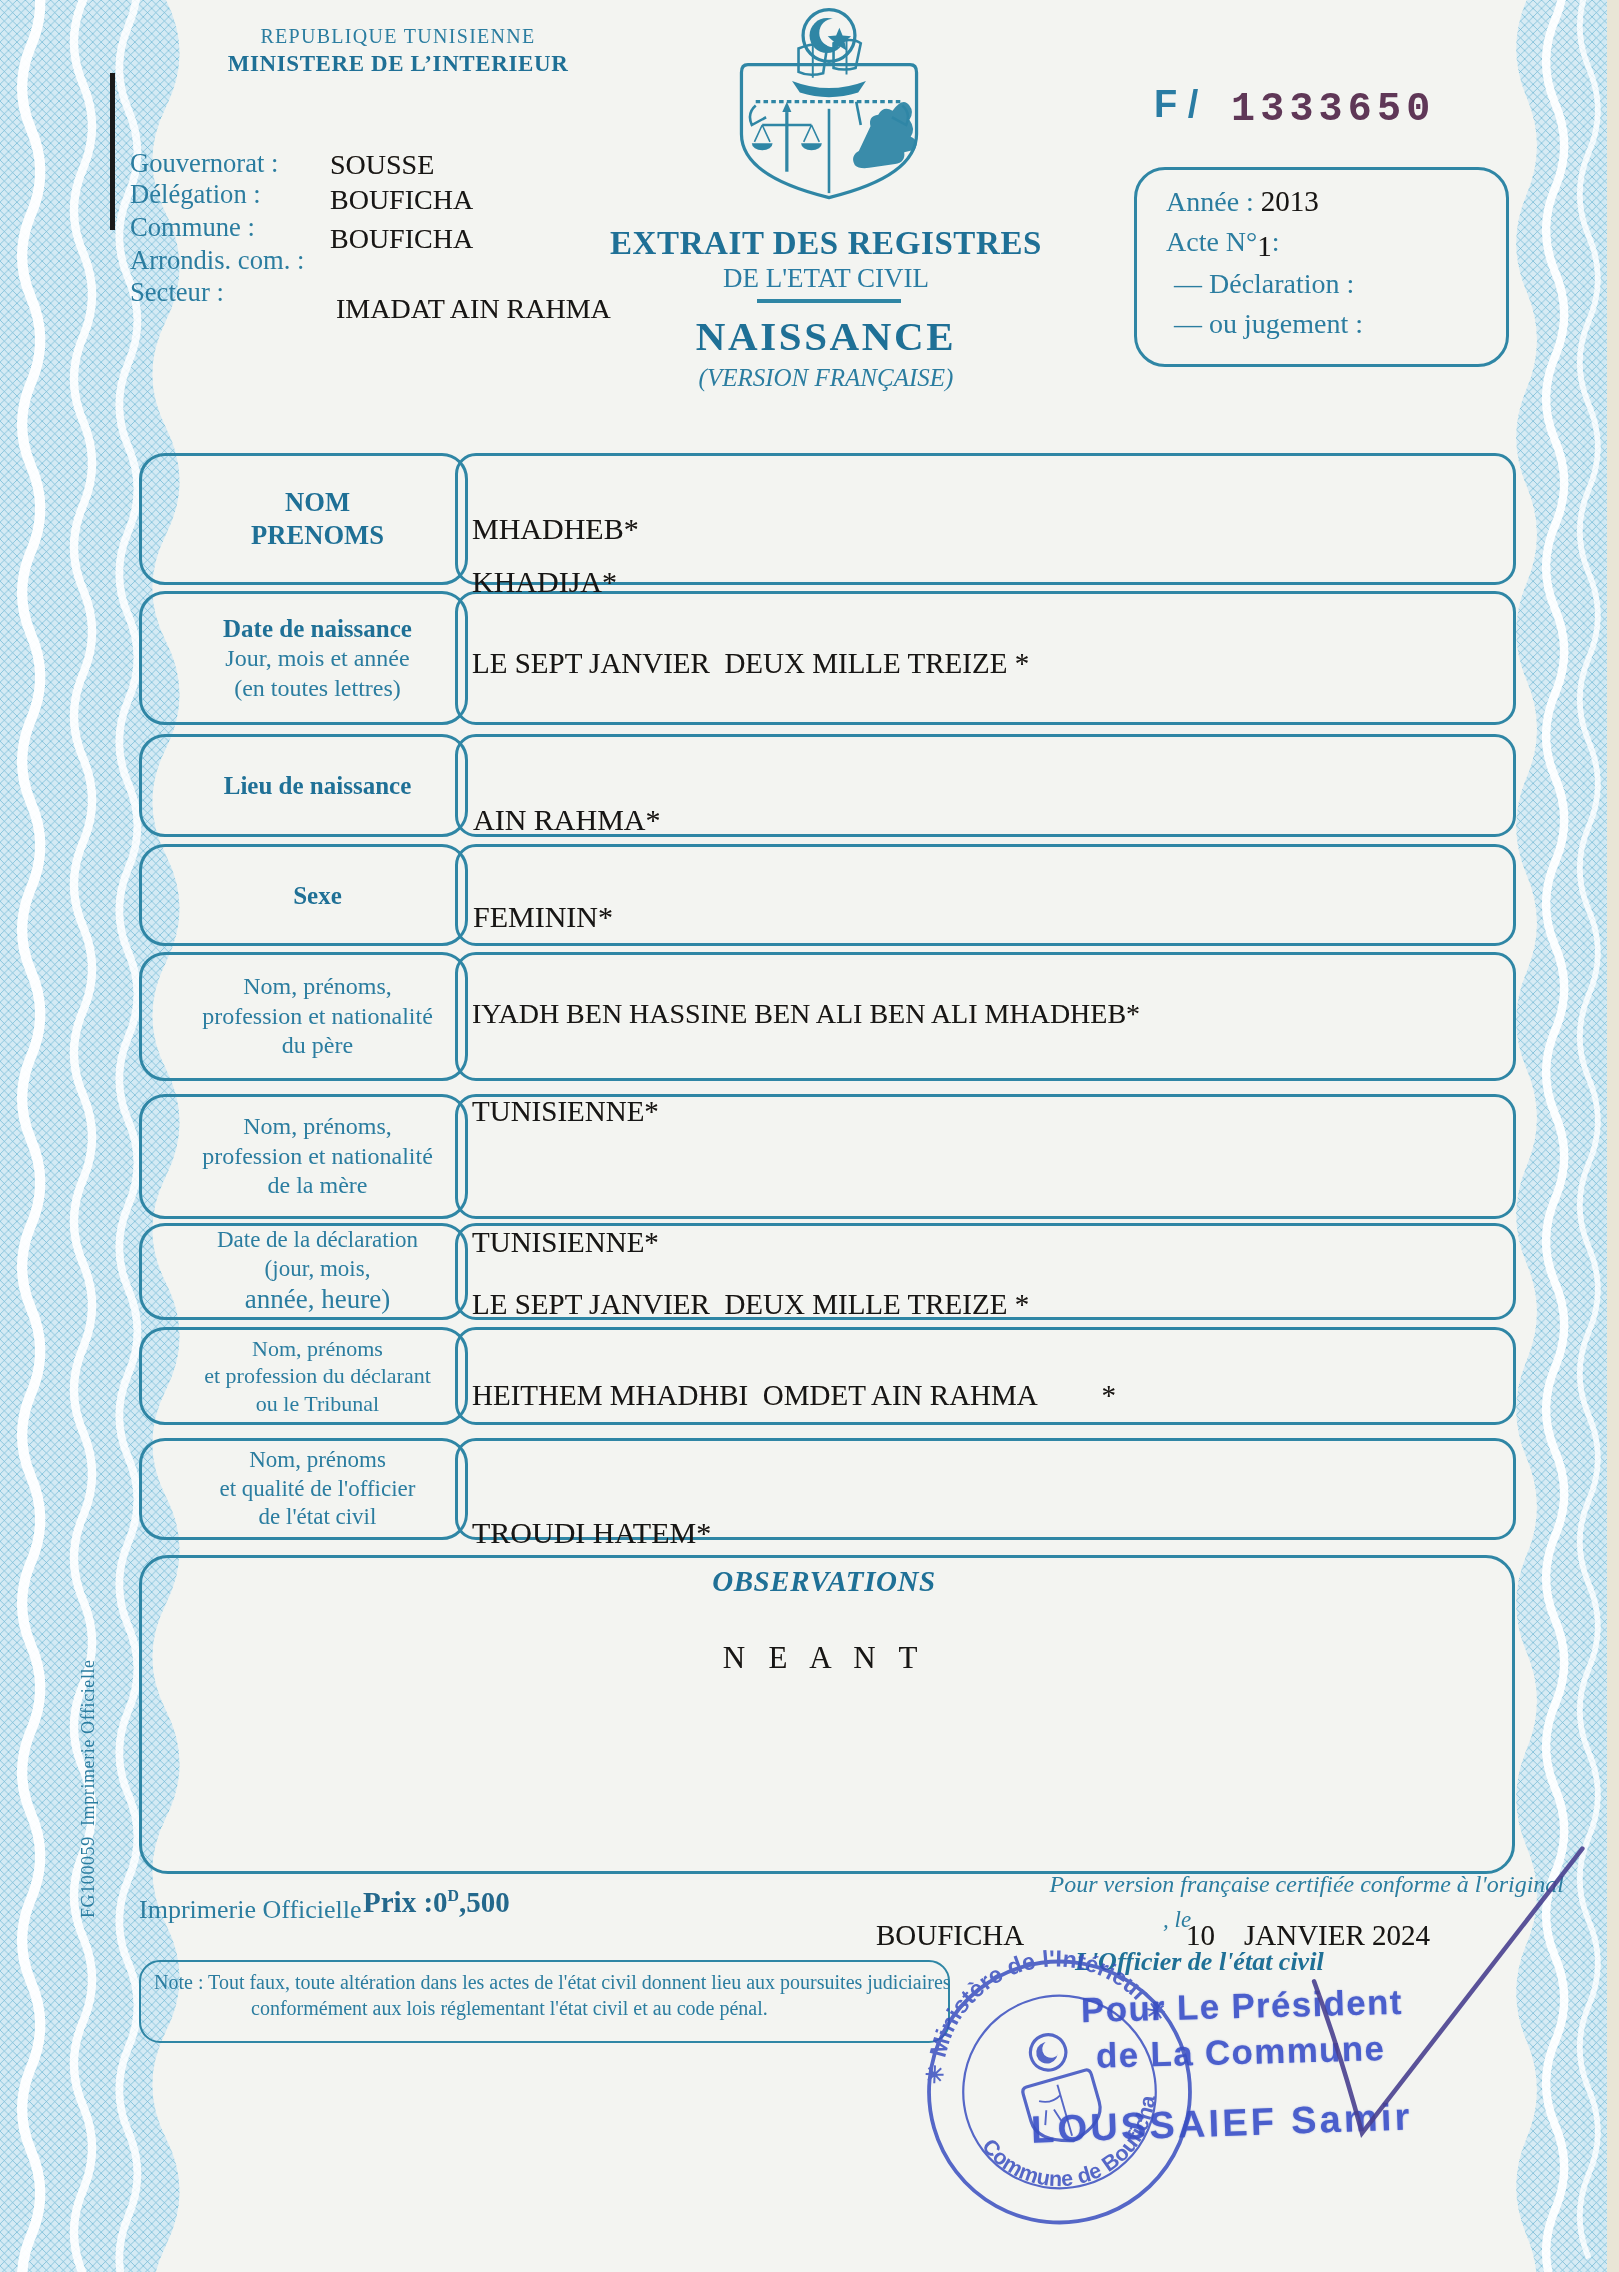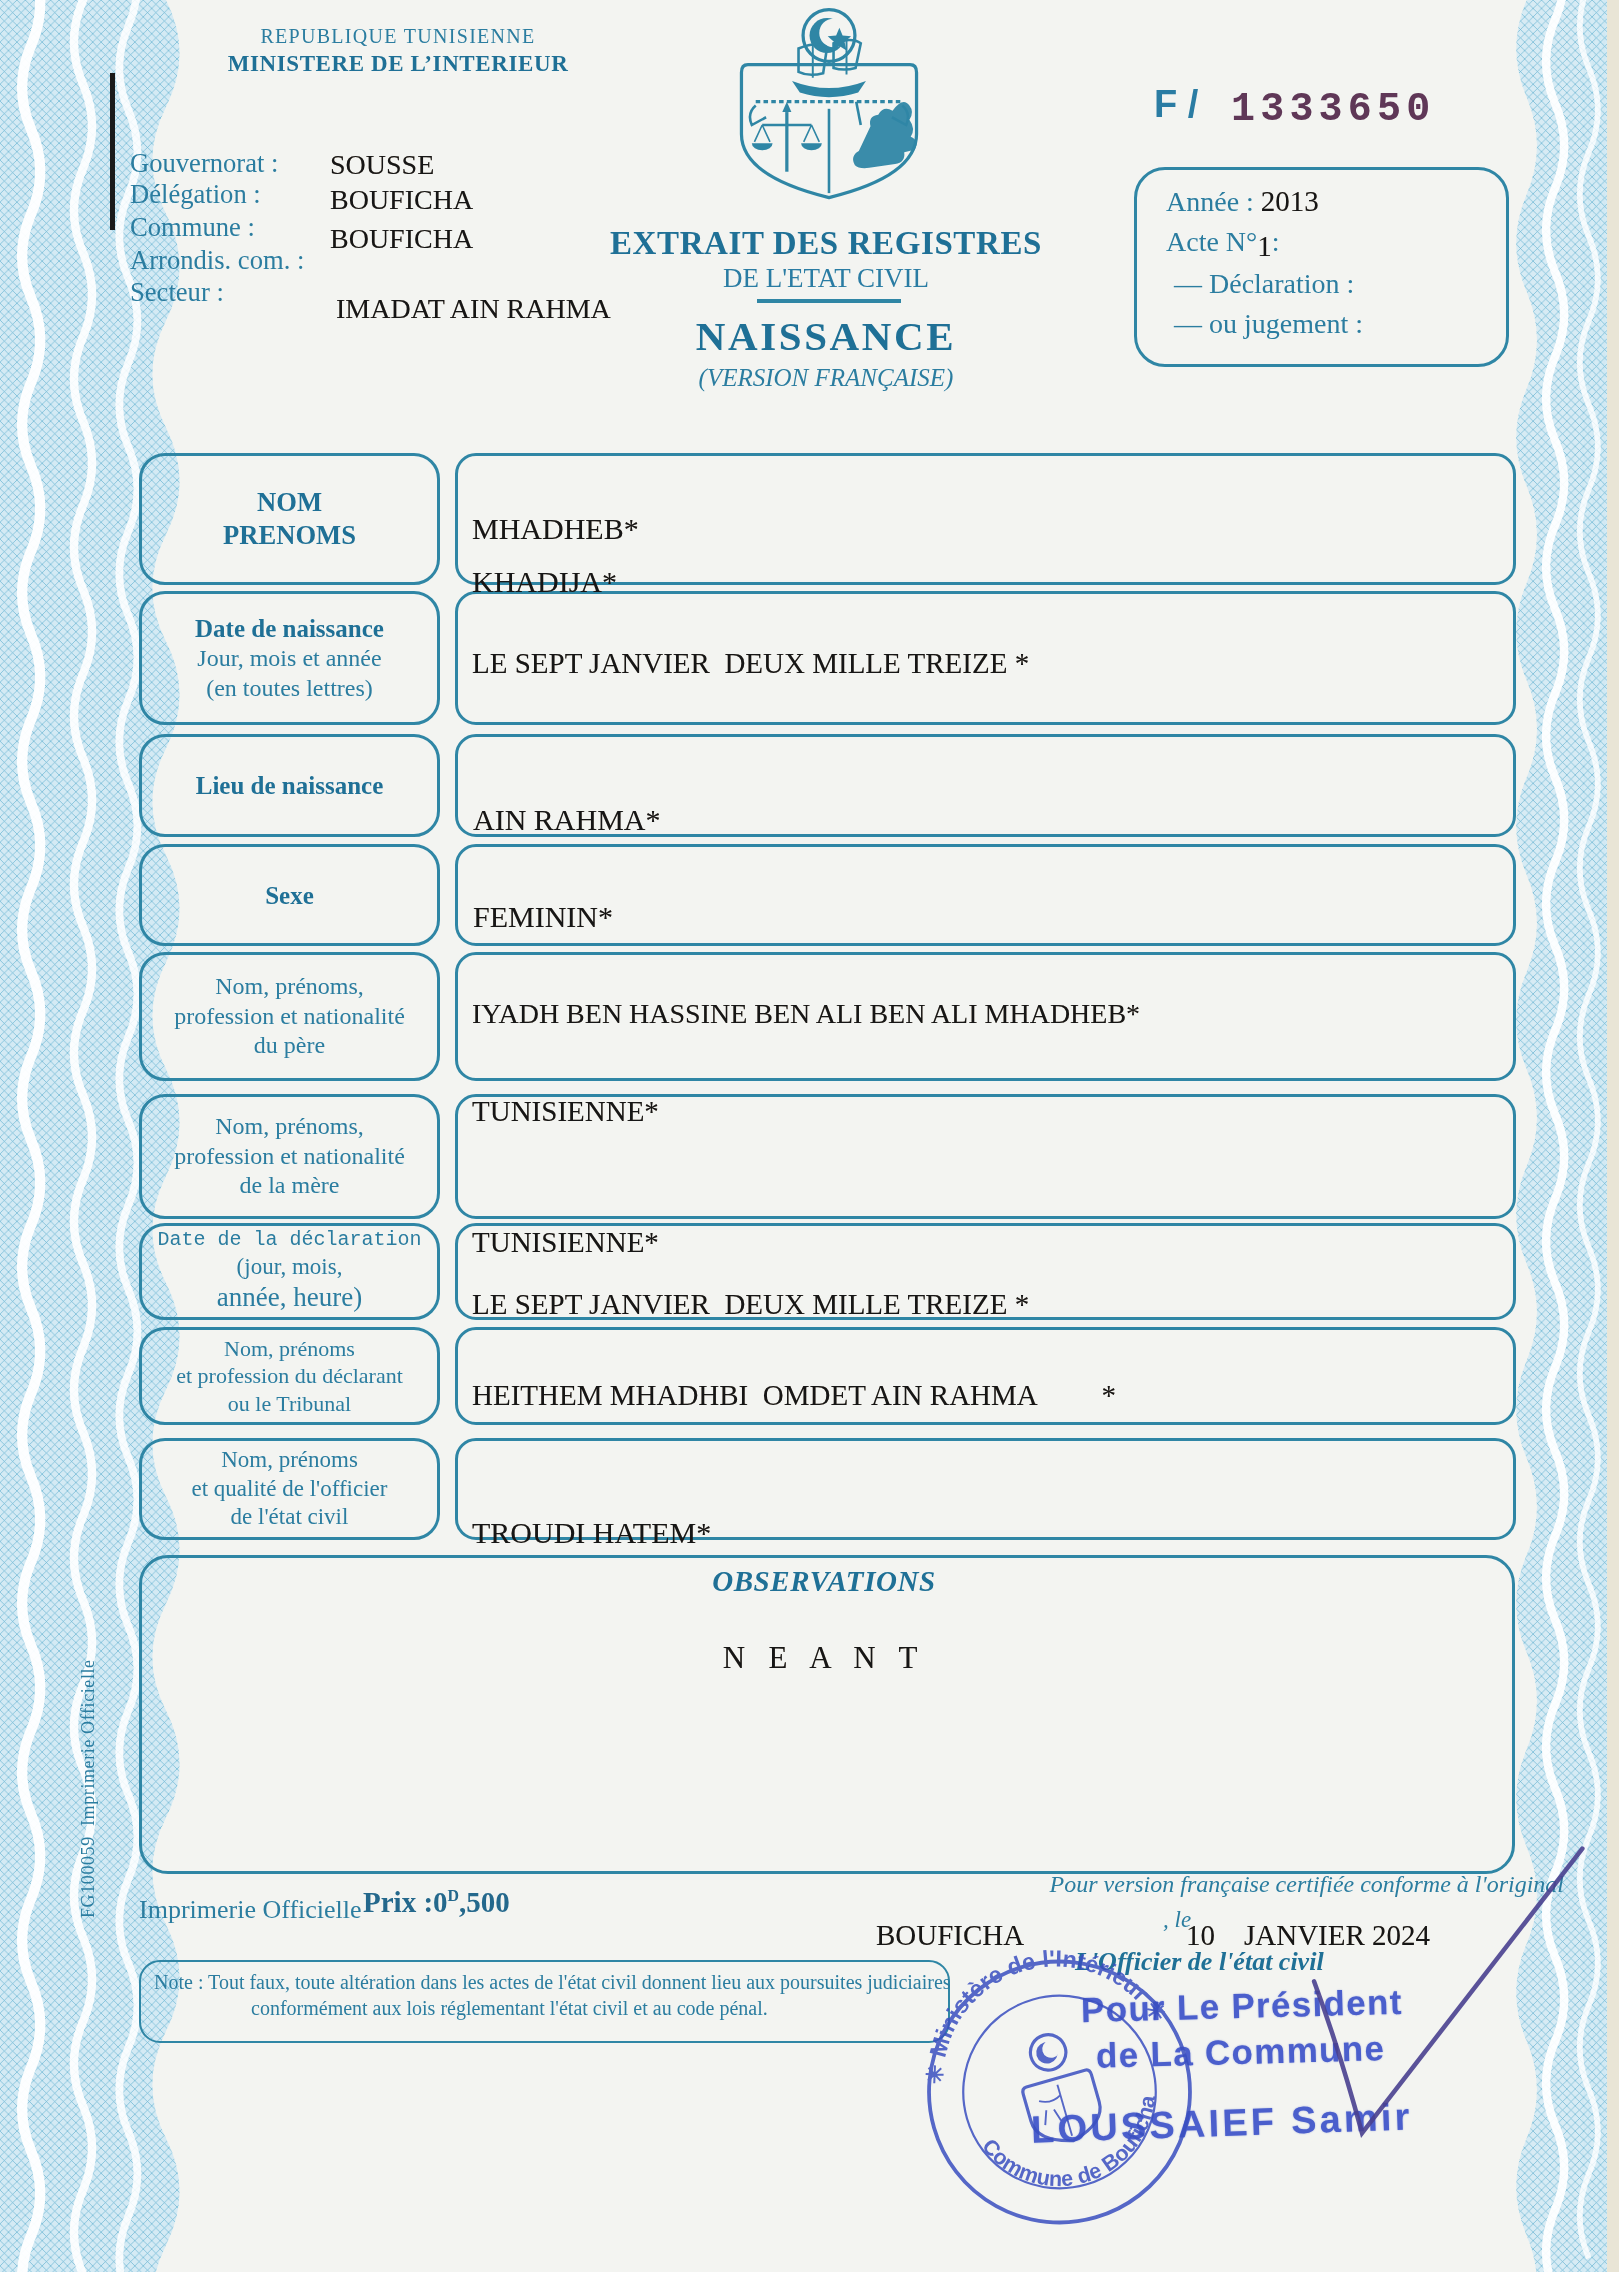--- a/index.html
+++ b/index.html
@@ -4,21 +4,21 @@
 <style>
   html,body{margin:0;padding:0;background:#e9e5d6;}
   #page{position:relative;width:1620px;height:2273px;background:#f3f4f1;overflow:hidden;
         font-family:"Liberation Serif",serif;}
   .abs{position:absolute;}
   .teal{color:#2b7da0;}
   .tealb{color:#1f7096;font-weight:bold;}
   .typed{color:#161616;white-space:pre;font-size:28px;
          text-shadow:0 0 0.6px rgba(110,70,30,.4);font-family:"Liberation Serif",serif;}
   .box{position:absolute;border:3.2px solid #2f86a5;border-radius:26px;background:transparent;}
-  .lbl{display:flex;flex-direction:column;justify-content:center;align-items:center;text-align:center;}
+  .lbl{display:flex;flex-direction:column;justify-content:center;align-items:center;text-align:center;padding-left:28px;}
   .lbl span{line-height:1.24;}
   .l-bold{font-size:26.6px;font-weight:bold;color:#1f7096;}
   .l-reg{font-size:24px;color:#2b7da0;}
   .titlewrap{left:502px;width:648px;text-align:center;}
   .stampblue{color:#3d53c9;font-family:"Liberation Sans",sans-serif;font-weight:bold;
              text-shadow:0 0 1.9px rgba(61,83,201,.45);opacity:.92;}
   .ink-maroon{color:#4f2347;}
   sup.d{vertical-align:super;font-size:.55em;}
   .vertical{transform:rotate(-90deg);transform-origin:0 0;white-space:nowrap;}
 </style>
@@ -138,21 +138,21 @@
     <span class="l-reg">Nom, prénoms,</span>
     <span class="l-reg">profession et nationalité</span>
     <span class="l-reg">du père</span>
   </div>
   <div class="box lbl" style="left:139px;top:1094px;width:295px;height:119px;">
     <span class="l-reg">Nom, prénoms,</span>
     <span class="l-reg">profession et nationalité</span>
     <span class="l-reg">de la mère</span>
   </div>
   <div class="box lbl" style="left:139px;top:1223px;width:295px;height:91px;">
-    <span class="l-reg" style="font-size:20px;font-family:Liberation Mono, monospace;">Date de la déclaration</span>
+    <span class="l-reg" style="font-size:23px;">Date de la déclaration</span>
     <span class="l-reg" style="font-size:23px;">(jour, mois,</span>
     <span class="l-reg" style="font-size:27px;">année, heure)</span>
   </div>
   <div class="box lbl" style="left:139px;top:1327px;width:295px;height:92px;">
     <span class="l-reg" style="font-size:22px;">Nom, prénoms</span>
     <span class="l-reg" style="font-size:22px;">et profession du déclarant</span>
     <span class="l-reg" style="font-size:22px;">ou le Tribunal</span>
   </div>
   <div class="box lbl" style="left:139px;top:1438px;width:295px;height:96px;">
     <span class="l-reg" style="font-size:23px;">Nom, prénoms</span>

